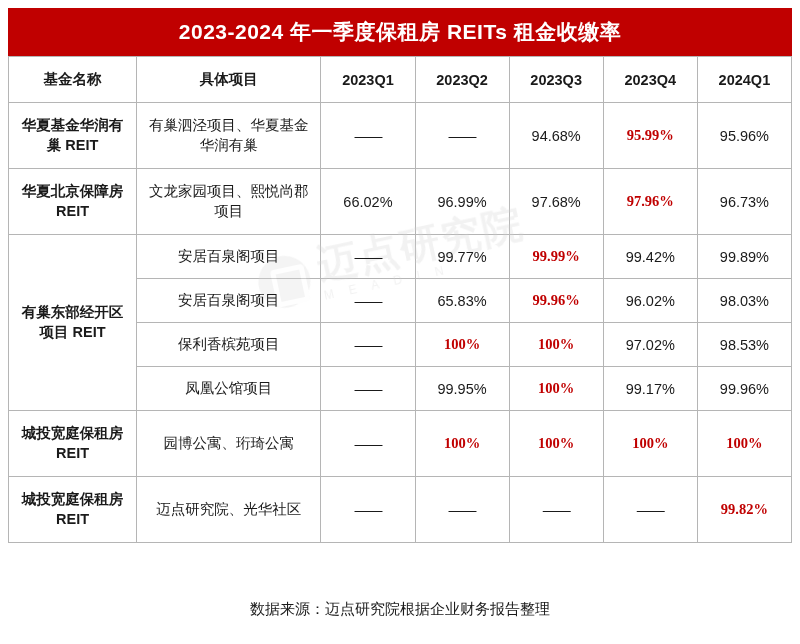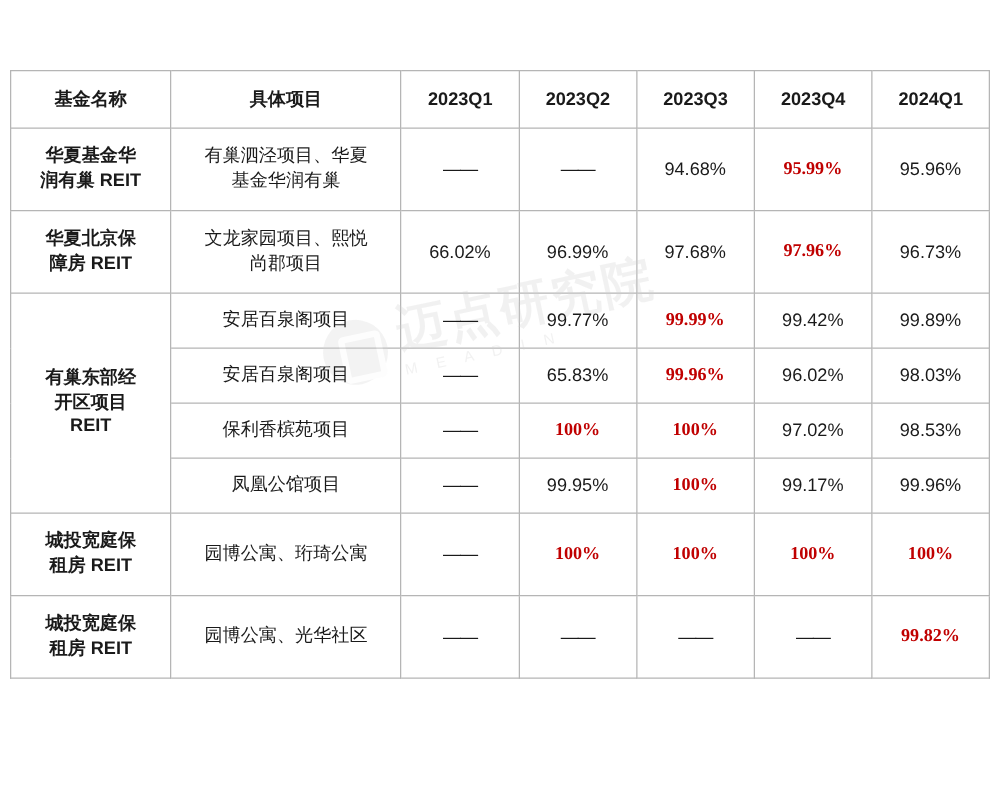--- a/index.html
+++ b/index.html
@@ -33,21 +33,21 @@
   }
   table.main {
     position: absolute;
     left: 8px; top: 56px;
     width: 784px;
     border-collapse: collapse;
     table-layout: fixed;
   }
   table.main td, table.main th {
     border: 1px solid #b5b5b5;
-    padding: 4px 21px;
+    padding: 4px 6px;
     font-size: 14.5px;
     text-align: center;
     vertical-align: middle;
     color: #1a1a1a;
     background: transparent;
     position: relative;
     z-index: 2;
   }
   thead th {
     background: #d9d9d9;
@@ -121,20 +121,23 @@
     text-align: center;
     font-size: 15px;
     color: #1a1a1a;
   }
 </style>
 </head>
 <body>
 
 <div id="page">
 
+  <div class="title-bar">
+    <span class="title-text">2023-2024 年一季度保租房 REITs 租金收缴率</span>
+  </div>
 
   <div class="watermark">
     <div class="wm-inner">
       <div class="wm-logo"></div>
       <div class="wm-text">
         <div class="wm-cn">迈点研究院</div>
         <div class="wm-en">M E A D I N</div>
       </div>
     </div>
   </div>
@@ -212,25 +215,26 @@
         <td class="project">园博公寓、珩琦公寓</td>
         <td class="dash">——</td>
         <td class="val hl">100%</td>
         <td class="val hl">100%</td>
         <td class="val hl">100%</td>
         <td class="val hl">100%</td>
       </tr>
 
       <tr>
         <td rowspan="1" class="fundname" style="height:66px">城投宽庭保租房 REIT</td>
-        <td class="project">园博公寓、光华社区</td>
+        <td class="project">迈点研究院、光华社区</td>
         <td class="dash">——</td>
         <td class="dash">——</td>
         <td class="dash">——</td>
         <td class="dash">——</td>
         <td class="val hl">99.82%</td>
       </tr>
 
     </tbody>
   </table>
 
+  <div class="source">数据来源：迈点研究院根据企业财务报告整理</div>
 
 </div>
 
 </body></html>

